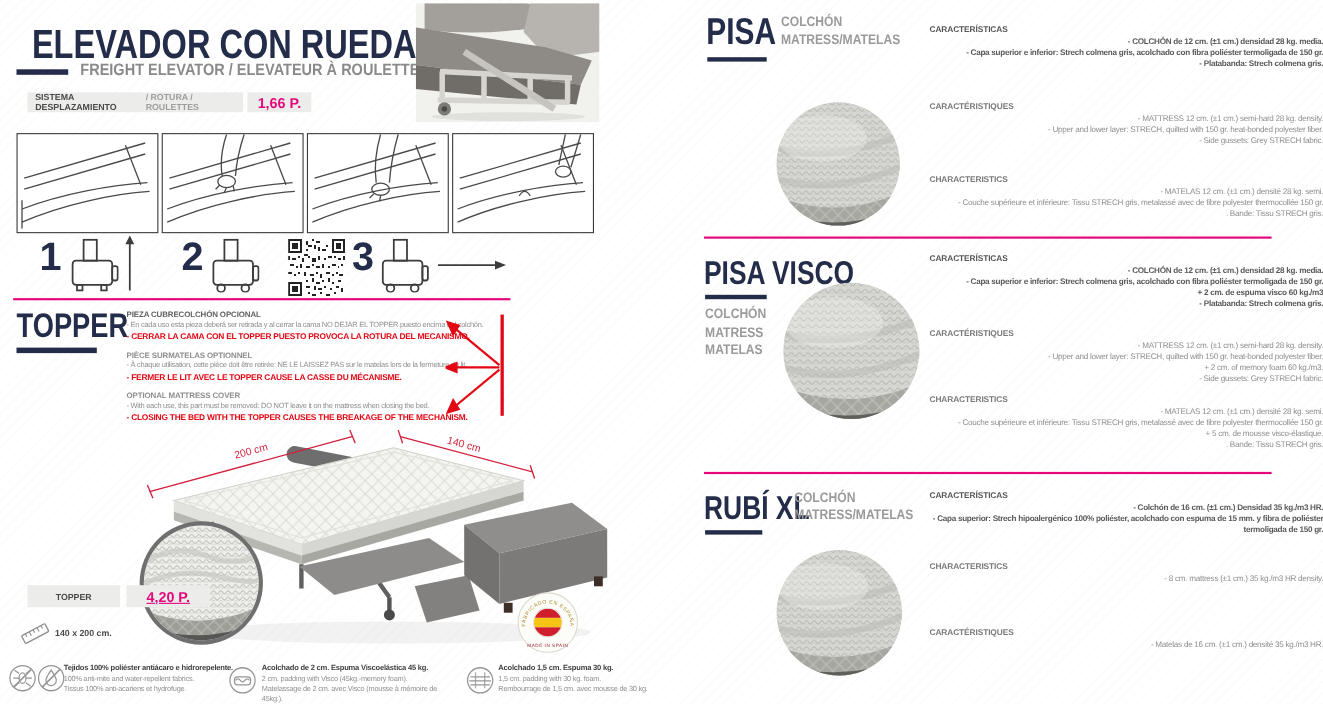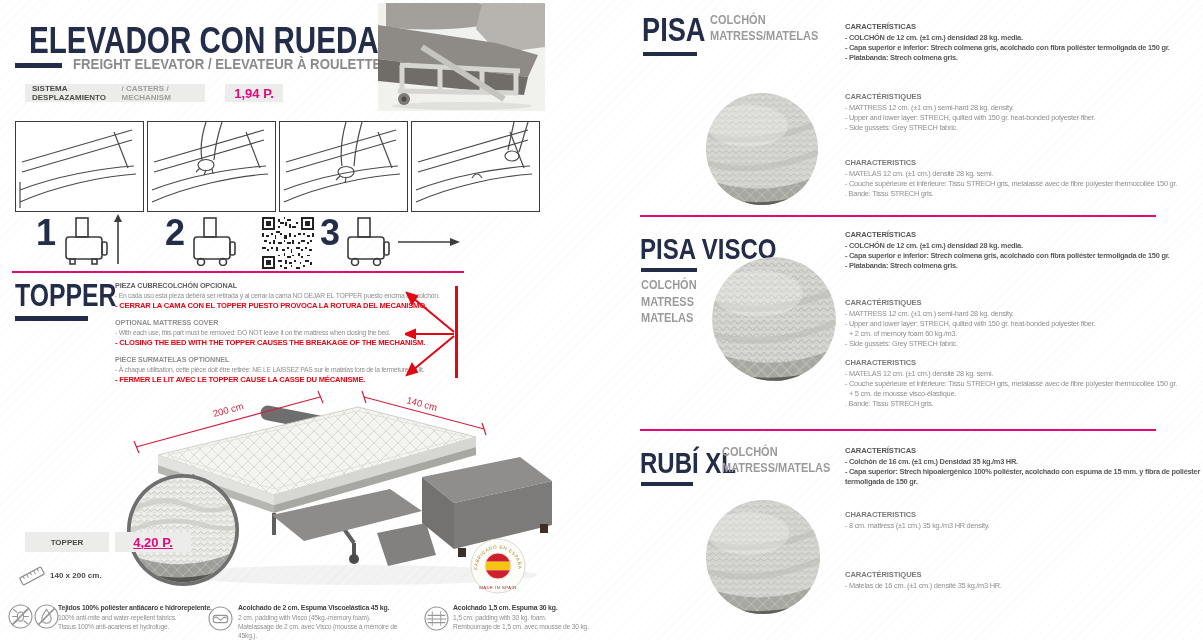--- a/index.html
+++ b/index.html
@@ -32,21 +32,21 @@
   .redbar{background:#e30613;}
   .sizetext{font-size:8px;font-weight:bold;color:#4a4a4a;}
   .fnote .t1{font-size:6.9px;font-weight:bold;color:#3f3f3f;line-height:9.5px;letter-spacing:-.2px;}
   .fnote .t2{font-size:6.7px;color:#909090;line-height:9.3px;letter-spacing:-.2px;}
   
   .prod-title{font-size:34px;font-weight:bold;color:#232c48;margin:0;}
   .prod-title.sm{font-size:30px;}
   .ptype{font-size:12.5px;font-weight:bold;color:#9a9a9a;line-height:16px;}
   .spec{position:absolute;left:205px;width:358px;}
   .spec-h{font-size:7.6px;font-weight:bold;color:#7a7a7a;line-height:10.5px;letter-spacing:-.1px;}
-  .spec-line{font-size:7.4px;color:#8f8f8f;line-height:10.3px;letter-spacing:-.25px;}
+  .spec-line{font-size:7.4px;color:#8f8f8f;line-height:10.3px;letter-spacing:-.25px;text-align:right;}
   .spec.es .spec-line{font-weight:bold;color:#5a5a5a;}
   .spec.es .spec-h{color:#565656;}
   .spec-line.cont{padding-left:4px;}
   .mcircle{position:absolute;}
 </style>
 </head>
 <body>
 
 <svg width="0" height="0" style="position:absolute" aria-hidden="true">
   <defs>
@@ -85,25 +85,25 @@
         <path d="M20,88 L140,90"></path>
         <path d="M24,62 L24,90 M62,64 L62,90 M104,66 L104,90 M138,68 L138,90"></path>
       </g>
       <path d="M44,44 L126,96" stroke="#c6c4bf" stroke-width="6"></path>
       <circle cx="26" cy="96" r="6" fill="#7d7b77"></circle>
       <circle cx="26" cy="96" r="2.5" fill="#4c4a47"></circle>
       <ellipse cx="84" cy="103" rx="70" ry="4" fill="rgba(0,0,0,0.07)"></ellipse>
     </svg>
   </div>
 
-  <div class="abs graybox" style="left:25px;top:84px;width:180px;height:18px;">
+  <div class="abs graybox" style="left:25px;top:84px;width:196px;height:18px;">
     <span>SISTEMA DESPLAZAMIENTO</span>
-    <span class="dim2">/ CASTERS / MECHANISM</span>
-  </div>
-  <div class="abs pricebox" style="left:225px;top:84px;width:58px;height:18px;">1,94 P.</div>
+    <span class="dim2">/ ROTURA / ROULETTES</span>
+  </div>
+  <div class="abs pricebox" style="left:225px;top:84px;width:58px;height:18px;">1,66 P.</div>
 
   <div class="abs frame" style="left:15px;top:121px;width:127px;height:89px;">
     <svg width="124" height="86" viewBox="0 0 124 86">
       <g fill="none" stroke="#4a4a4a" stroke-width="1.2">
         <path d="M6,40 L116,8"></path>
           <path d="M6,50 L116,18"></path>
         <path d="M98,10 L112,46"></path>
         <path d="M4,80 C40,64 88,54 120,52"></path>
         <path d="M4,68 C40,54 86,46 118,44"></path>
         <path d="M4,86 L4,60"></path>
@@ -218,29 +218,29 @@
 
   <h2 class="abs topper-title" style="left:15px;top:278px;"><span class="cond">TOPPER</span></h2>
   <div class="abs bar" style="left:15px;top:316px;width:73px;height:5px;"></div>
 
   <div class="abs" style="left:115px;top:281px;width:345px;">
     <div class="tgroup es">
       <div class="tg-h">PIEZA CUBRECOLCHÓN OPCIONAL</div>
       <div class="tg-b">- En cada uso esta pieza deberá ser retirada y al cerrar la cama NO DEJAR EL TOPPER puesto encima del colchón.</div>
       <div class="tg-w">- CERRAR LA CAMA CON EL TOPPER PUESTO PROVOCA LA ROTURA DEL MECANISMO.</div>
     </div>
+    <div class="tgroup fr">
+      <div class="tg-h">PIÈCE SURMATELAS OPTIONNEL</div>
+      <div class="tg-b">- À chaque utilisation, cette pièce doit être retirée:  NE LE LAISSEZ PAS sur le matelas lors de la fermeture du lit.</div>
+      <div class="tg-w">- FERMER LE LIT AVEC LE TOPPER  CAUSE LA CASSE DU MÉCANISME.</div>
+    </div>
     <div class="tgroup en">
       <div class="tg-h">OPTIONAL MATTRESS COVER</div>
       <div class="tg-b">- With each use, this part must be removed: DO NOT leave it on the mattress when closing the bed.</div>
       <div class="tg-w">- CLOSING THE BED WITH THE TOPPER CAUSES THE BREAKAGE OF THE MECHANISM.</div>
-    </div>
-    <div class="tgroup fr">
-      <div class="tg-h">PIÈCE SURMATELAS OPTIONNEL</div>
-      <div class="tg-b">- À chaque utilisation, cette pièce doit être retirée:  NE LE LAISSEZ PAS sur le matelas lors de la fermeture du lit.</div>
-      <div class="tg-w">- FERMER LE LIT AVEC LE TOPPER  CAUSE LA CASSE DU MÉCANISME.</div>
     </div>
   </div>
 
   <div class="abs" style="left:405px;top:288px;">
     <svg width="52" height="92" viewBox="0 0 52 92">
       <g stroke="#e30613" stroke-width="2" fill="#e30613">
         <line x1="49" y1="44" x2="8" y2="10"></line>
           <polygon points="2,5 12,8 7,16"></polygon>
         <line x1="49" y1="46" x2="6" y2="46"></line>
           <polygon points="0,46 10,42 10,50"></polygon>
@@ -451,20 +451,21 @@
             <path d="M-5,88 Q60,116 125,84 L125,125 -5,125 Z" fill="url(#dq)" opacity="0.5"></path>
             <path d="M-5,104 Q60,128 125,100 L125,125 -5,125 Z" fill="#5f5f5c"></path>
             <ellipse cx="45" cy="36" rx="42" ry="22" fill="#ffffff" opacity="0.25"></ellipse>
           </g>
         </svg>
       </div>
       <div class="spec es" style="top:8px;">
         <div class="spec-h">CARACTERÍSTICAS</div>
         <div class="spec-line">- COLCHÓN de 12 cm. (±1 cm.) densidad 28 kg. media.</div>
         <div class="spec-line">- Capa superior e inferior: Strech colmena gris, acolchado con fibra poliéster termoligada de 150 gr.</div>
+        <div class="spec-line cont">+ 2 cm. de espuma visco 60 kg./m3</div>
         <div class="spec-line">- Platabanda: Strech colmena gris.</div>
       </div>
       <div class="spec" style="top:76px;">
         <div class="spec-h">CARACTÉRISTIQUES</div>
         <div class="spec-line">- MATTRESS 12 cm. (±1 cm.) semi-hard 28 kg. density.</div>
         <div class="spec-line">- Upper and lower layer: STRECH, quilted with 150 gr. heat-bonded polyester fiber.</div>
         <div class="spec-line cont">+ 2 cm. of memory foam 60 kg./m3.</div>
         <div class="spec-line">- Side gussets: Grey STRECH fabric.</div>
       </div>
       <div class="spec" style="top:136px;">

